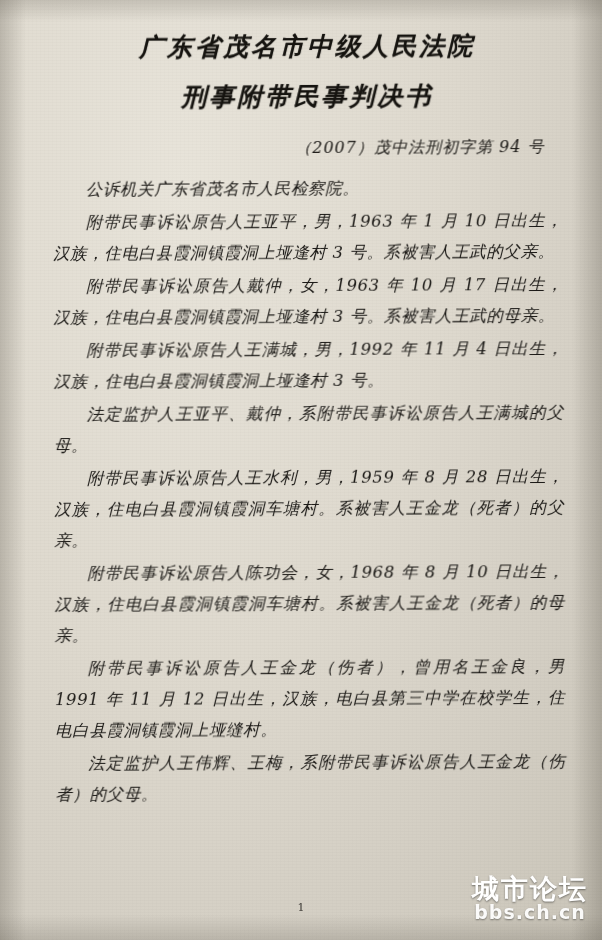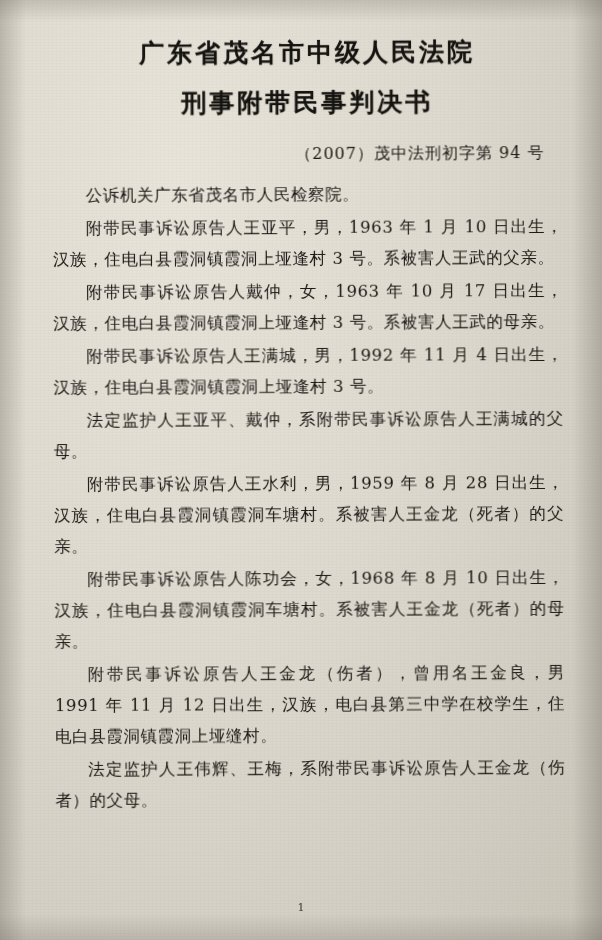--- a/index.html
+++ b/index.html
@@ -42,22 +42,23 @@
       linear-gradient(to right, rgba(90,85,75,0.28) 0px, rgba(90,85,75,0.0) 26px),
       linear-gradient(to left, rgba(90,85,75,0.30) 0px, rgba(90,85,75,0.0) 30px),
       linear-gradient(to bottom, rgba(90,85,75,0.22) 0px, rgba(90,85,75,0.0) 22px),
       linear-gradient(to top, rgba(90,85,75,0.22) 0px, rgba(90,85,75,0.0) 26px);
     pointer-events: none;
   }
 
   #doc {
     position: relative;
     z-index: 2;
-    padding: 24px 40px 0 52px;
+    padding: 18px 40px 0 52px;
     color: #1c1a17;
+    font-style: italic;
   }
 
   .court-title {
     text-align: center;
     font-family: "DejaVu Serif", serif;
     font-size: 25px;
     font-weight: 700;
     letter-spacing: 3px;
     line-height: 1.2;
     margin: 14px 0 0 0;
@@ -171,13 +172,17 @@
         <p class="para">附带民事诉讼原告人王水利，男，1959 年 8 月 28 日出生，汉族，住电白县霞洞镇霞洞车塘村。系被害人王金龙（死者）的父亲。</p>
         <p class="para">附带民事诉讼原告人陈功会，女，1968 年 8 月 10 日出生，汉族，住电白县霞洞镇霞洞车塘村。系被害人王金龙（死者）的母亲。</p>
         <p class="para">附带民事诉讼原告人王金龙（伤者），曾用名王金良，男 1991 年 11 月 12 日出生，汉族，电白县第三中学在校学生，住电白县霞洞镇霞洞上垭缝村。</p>
         <p class="para">法定监护人王伟辉、王梅，系附带民事诉讼原告人王金龙（伤者）的父母。</p>
       </div>
     </div>
   </div>
 
   <div class="page-number">1</div>
 
+  <div class="watermark">
+    <div class="wm-main">城市论坛</div>
+    <div class="wm-sub">bbs.ch.cn</div>
+  </div>
 </div>
 
 </body></html>

